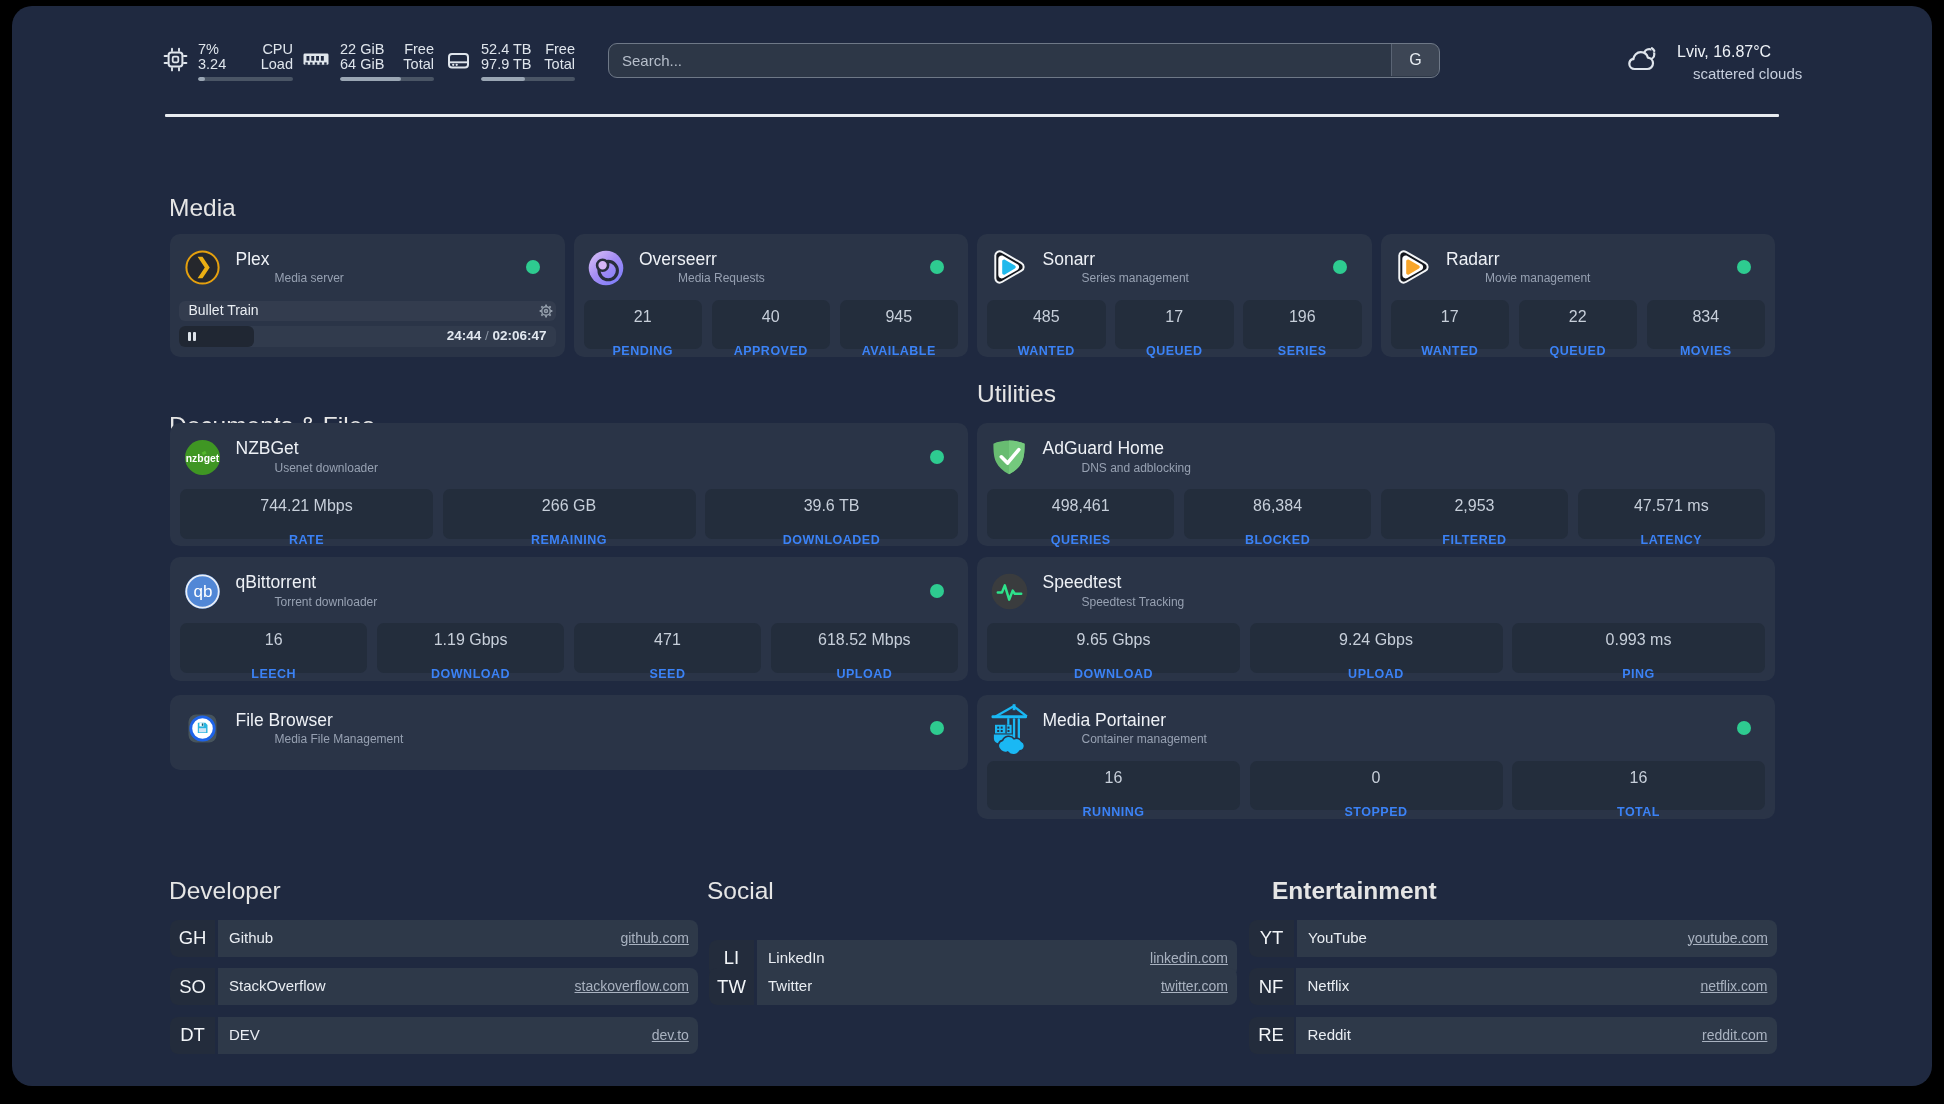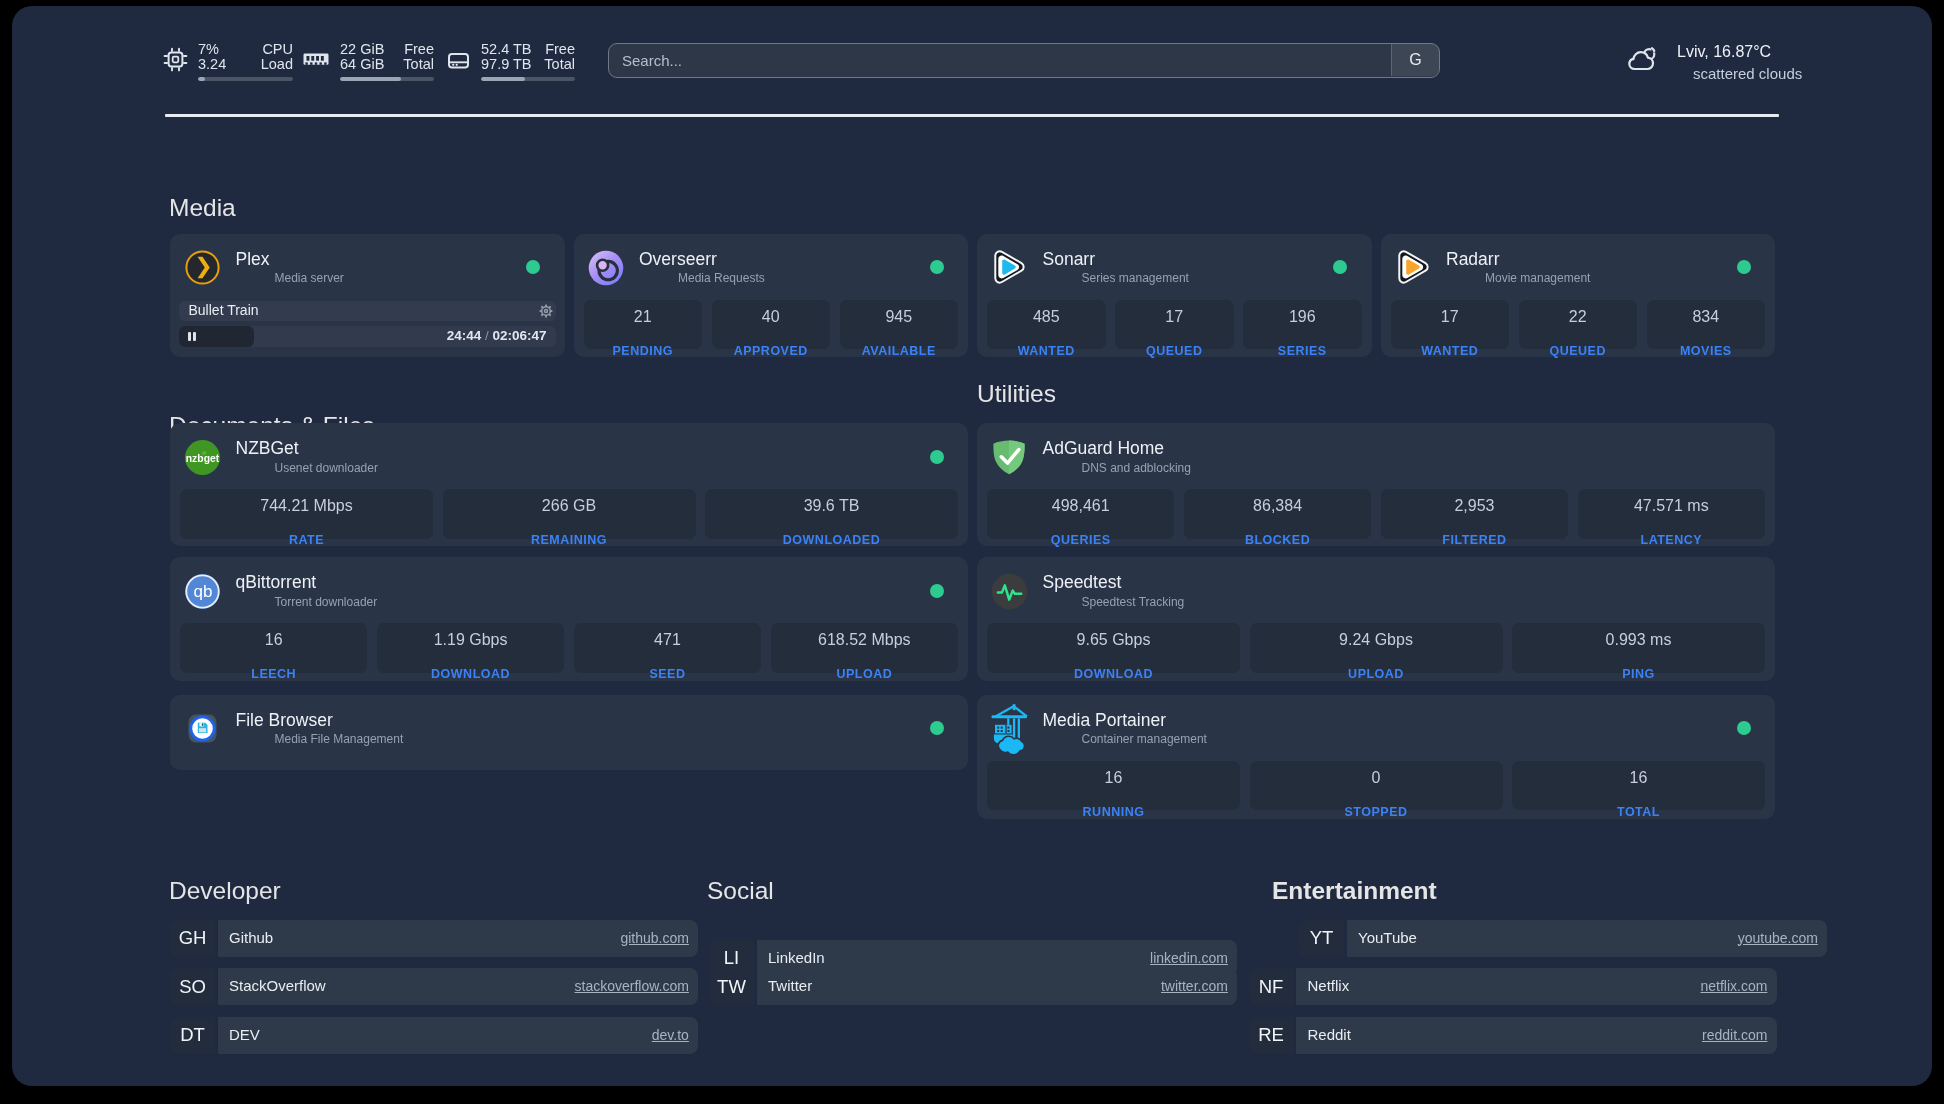--- a/index.html
+++ b/index.html
@@ -474,21 +474,21 @@
       <span class="bmurl">linkedin.com</span>
     </div>
 </div>
 <div class="bm" style="left:709px;top:968px;width:528.4px;">
 <div class="bma">TW</div>
 <div class="bmn">
       <span class="bmname">Twitter</span>
       <span class="bmurl">twitter.com</span>
     </div>
 </div>
-<div class="bm" style="left:1299px;top:919.5px;width:528.4px;">
+<div class="bm" style="left:1249px;top:919.5px;width:528.4px;">
 <div class="bma">YT</div>
 <div class="bmn">
       <span class="bmname">YouTube</span>
       <span class="bmurl">youtube.com</span>
     </div>
 </div>
 <div class="bm" style="left:1248.5px;top:968px;width:528.4px;">
 <div class="bma">NF</div>
 <div class="bmn">
       <span class="bmname">Netflix</span>

